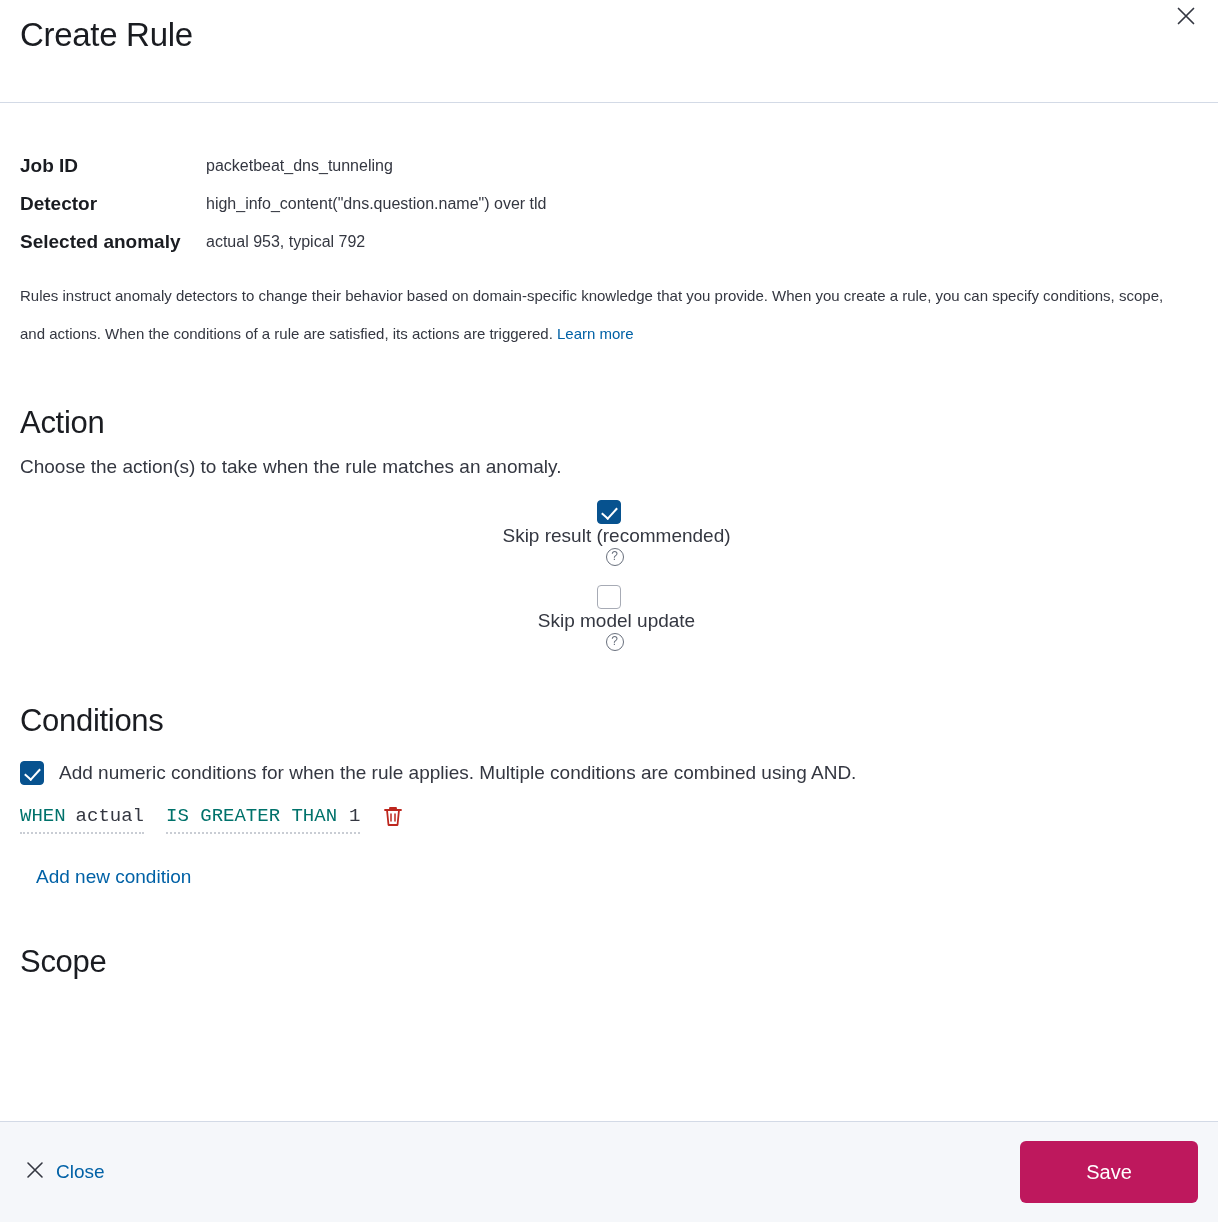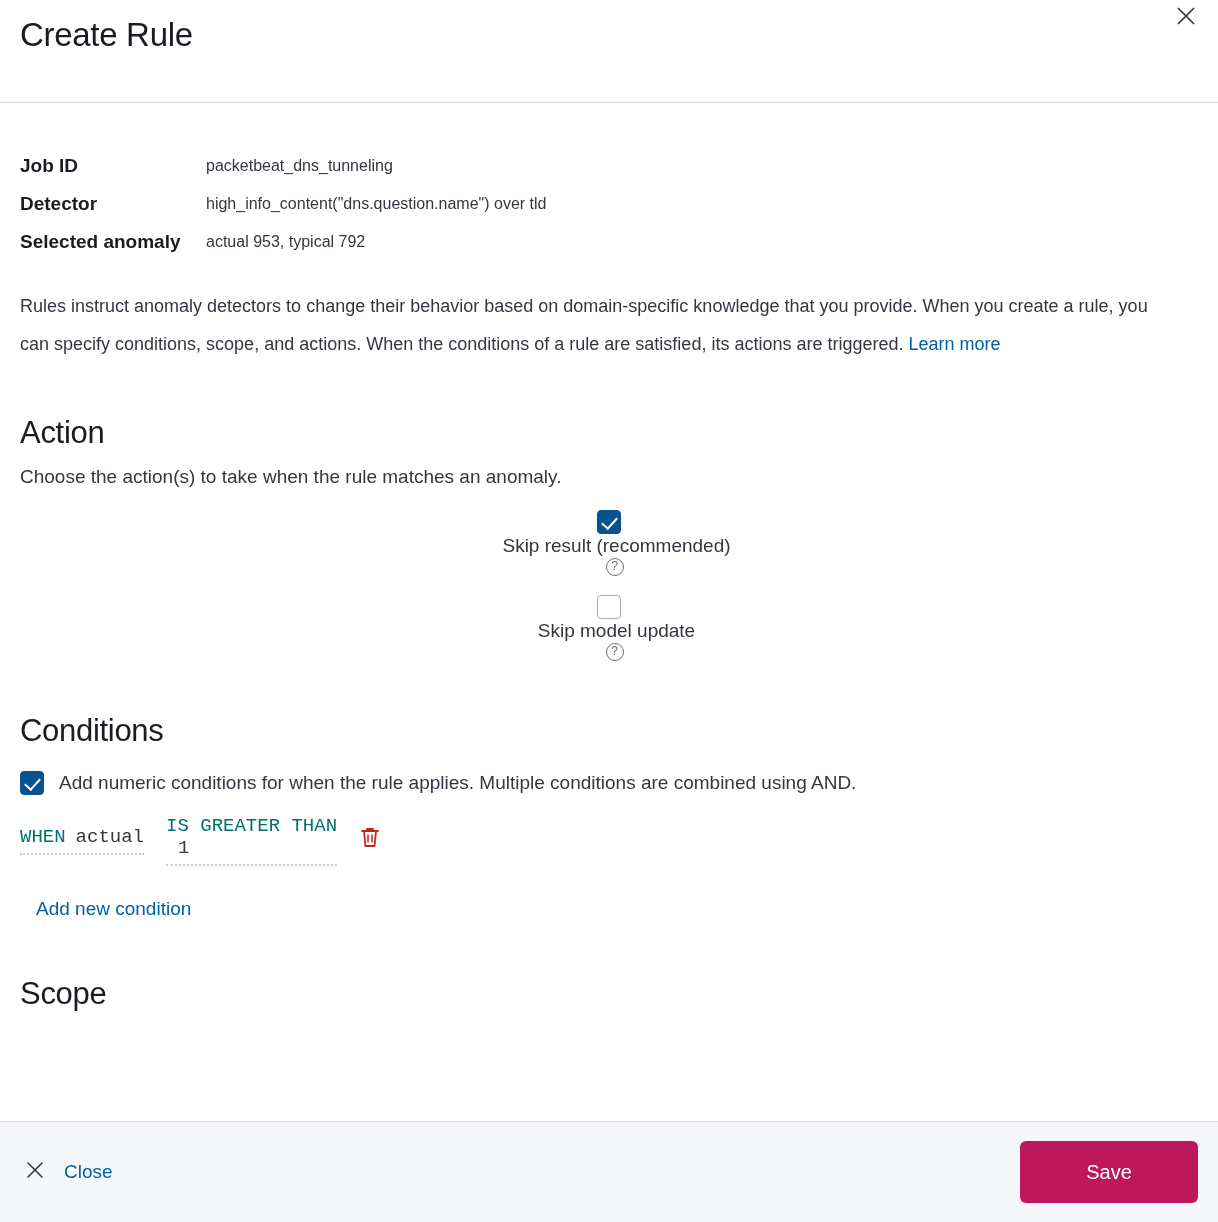--- a/index.html
+++ b/index.html
@@ -73,22 +73,22 @@
   }
   .dl dd {
     margin: 0;
     font-size: 16px;
     font-weight: 400;
     color: #343741;
     line-height: 38px;
   }
 
   .intro {
-    margin-top: 26px;
-    font-size: 18px;
+    margin-top: 16px;
+    font-size: 15px;
     line-height: 38px;
     color: #343741;
     max-width: 1160px;
   }
   .link {
     color: #0061a6;
     text-decoration: none;
     cursor: pointer;
   }
 
@@ -179,25 +179,24 @@
   .cond-expr {
     display: inline-flex;
     align-items: baseline;
     border-bottom: 2px dotted #c9cdd4;
     padding-bottom: 5px;
   }
   .cond-kw { color: #00726b; }
   .cond-field { color: #343741; margin-left: 10px; }
   .cond-op-wrap {
     display: inline-flex;
-    align-items: flex-start;
+    align-items: flex-end;
     border-bottom: 2px dotted #c9cdd4;
     padding-bottom: 5px;
     margin-left: 22px;
-    flex-direction: column;
   }
   .cond-op { color: #00726b; }
   .cond-val { color: #343741; margin-left: 12px; }
   .trash-btn {
     margin-left: 22px;
     cursor: pointer;
     display: inline-flex;
     align-items: center;
     color: #bd271e;
     position: relative;
@@ -221,21 +220,21 @@
     background: #f5f7fa;
     border-top: 1px solid #d3dae6;
     display: flex;
     align-items: center;
     justify-content: space-between;
     padding: 0 20px;
   }
   .close-btn {
     display: flex;
     align-items: center;
-    gap: 20px;
+    gap: 12px;
     color: #0061a6;
     font-size: 19px;
     cursor: pointer;
     background: none;
     border: none;
     padding: 8px 6px;
     font-family: "Liberation Sans", sans-serif;
     text-align: center;
   }
   .save-btn {

